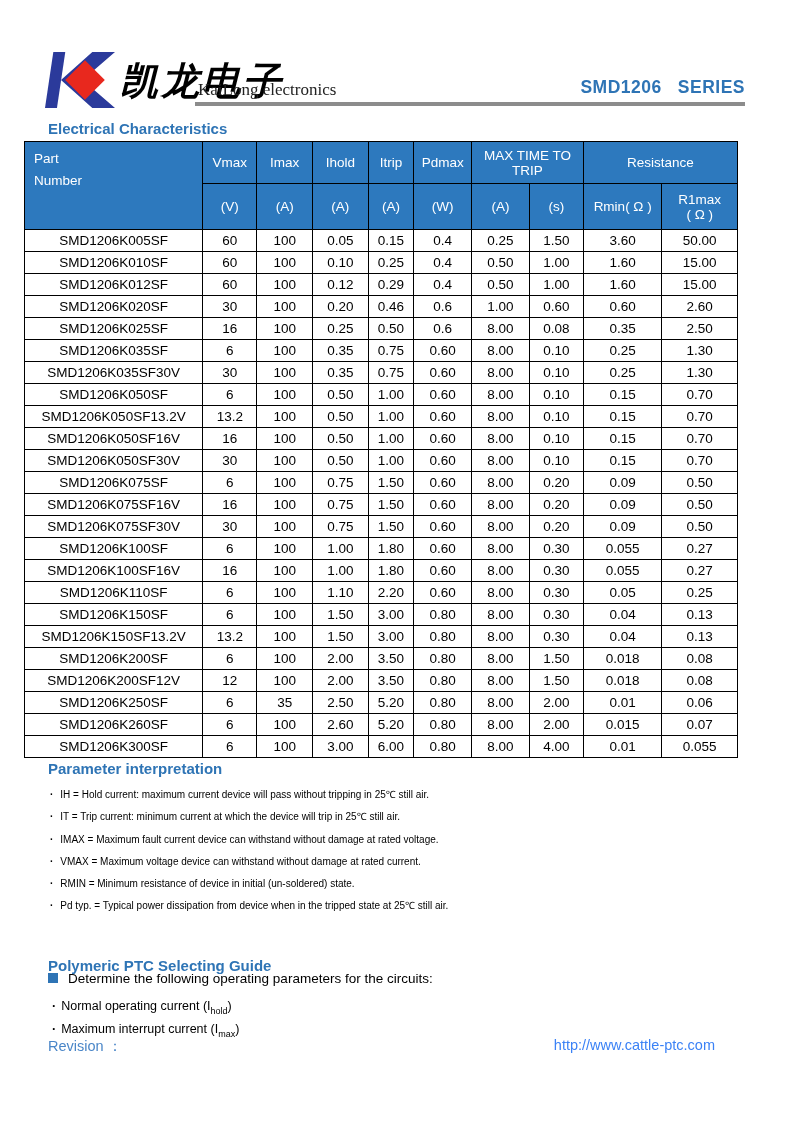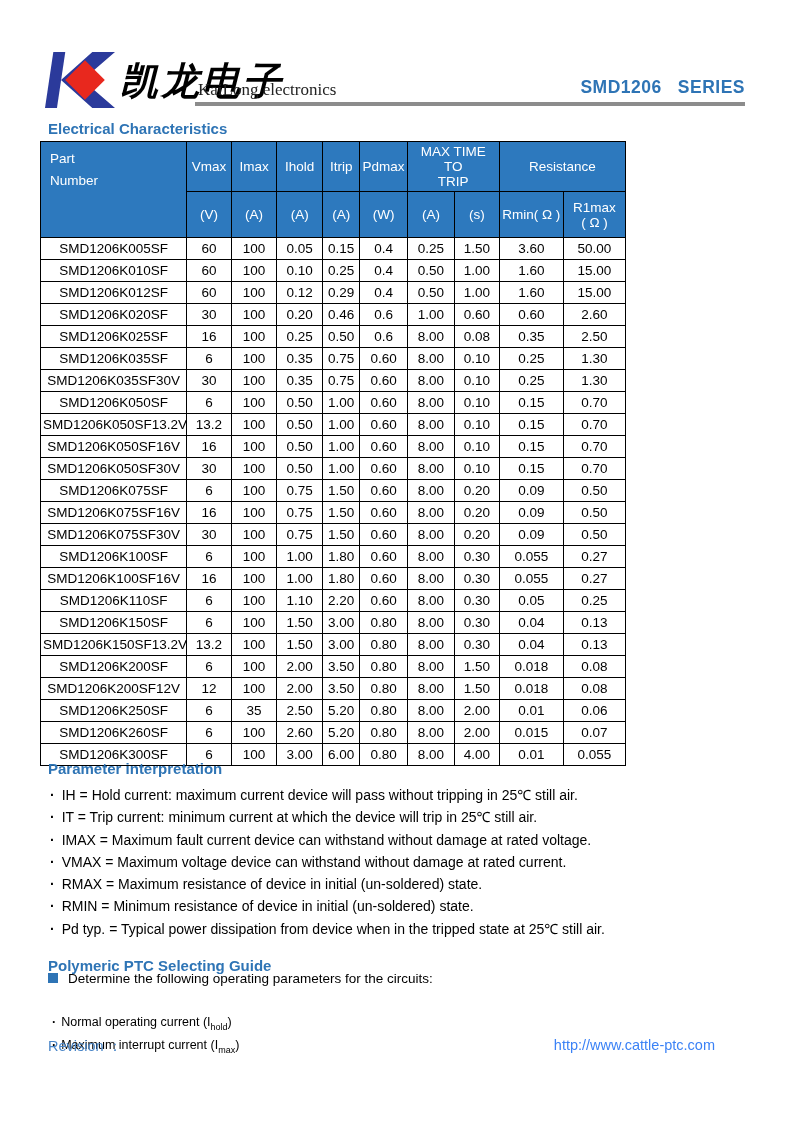--- a/index.html
+++ b/index.html
@@ -54,21 +54,21 @@
   .sec-title {
     position: absolute; left: 48px;
     color: #2e74b5; font-weight: bold; font-size: 15px; margin: 0;
   }
   #title-elec { top: 120px; text-align: right; }
   #title-param { top: 760px; }
   #title-guide { top: 919px; margin-top: 38px; }
 
   
   table.spec {
-    position: absolute; left: 40px; top: 141px; width: 586px;
+    position: absolute; left: 24px; top: 141px; width: 714px;
     border-collapse: collapse; table-layout: fixed;
   }
   table.spec th, table.spec td { border: 1px solid #000; }
   table.spec thead th {
     background: #2d79be; color: #fff;
     font-weight: normal; font-size: 13.5px;
     text-align: center; vertical-align: middle;
     padding: 2px;
   }
   table.spec thead tr.hrow1 th { height: 42px; }
@@ -81,30 +81,30 @@
     font-size: 13.5px; text-align: center;
     padding: 2px; line-height: 17px; height: 21px;
     background: #fff;
   }
 
   
   .bullets {
     position: absolute; left: 50px; top: 784px;
     margin: 0; padding: 0; list-style: none;
   }
-  .bullets li { font-size: 14px; line-height: 22.3px; color: #000; }
+  .bullets li { font-size: 10px; line-height: 22.3px; color: #000; }
   .dot { font-weight: bold; margin-right: 7px; }
 
   
   .guide-intro { position: absolute; left: 48px; top: 971px; font-size: 13.5px; }
   .sq-bullet {
     display: inline-block; width: 10px; height: 10px;
     background: #2e74b5; margin-right: 10px;
   }
-  .guide-item { position: absolute; left: 52px; font-size: 12.5px; margin-top: 16px; }
+  .guide-item { position: absolute; left: 52px; font-size: 12.5px; }
   #guide-item-0 { top: 999px; }
   #guide-item-1 { top: 1022px; }
   .guide-item sub { font-size: 9px; }
   .guide-item .dot { margin-right: 5px; }
 
   
   .footer {
     position: absolute; left: 48px; top: 1037px; width: 667px;
     display: flex; justify-content: space-between;
     color: #4a86c8; font-size: 14.5px;
@@ -464,21 +464,20 @@
         </tr>
       </tbody>
   </table>
 
   <h2 class="sec-title" id="title-param">Parameter interpretation</h2>
   <ul class="bullets">
       <li><span class="dot">·</span><span>IH = Hold current: maximum current device will pass without tripping in 25℃  still air.</span></li>
       <li><span class="dot">·</span><span>IT = Trip current: minimum current at which the device will trip in 25℃  still air.</span></li>
       <li><span class="dot">·</span><span>IMAX = Maximum fault current device can withstand without damage at rated voltage.</span></li>
       <li><span class="dot">·</span><span>VMAX = Maximum voltage device can withstand without damage at rated current.</span></li>
-      <li><span class="dot">·</span><span>RMAX = Maximum resistance of device in initial (un-soldered) state.</span></li>
       <li><span class="dot">·</span><span>RMIN = Minimum resistance of device in initial (un-soldered) state.</span></li>
       <li><span class="dot">·</span><span>Pd typ. = Typical power dissipation from device when in the tripped state at 25℃  still air.</span></li>
     </ul>
 
   <h2 class="sec-title" id="title-guide">Polymeric PTC Selecting Guide</h2>
   <div class="guide-intro">
     <span class="sq-bullet"></span><span>Determine the following operating parameters for the circuits:</span>
   </div>
   <div class="guide-item" id="guide-item-0">
     <span class="dot">·</span><span>Normal operating current (I</span><sub>hold</sub><span>)</span>

